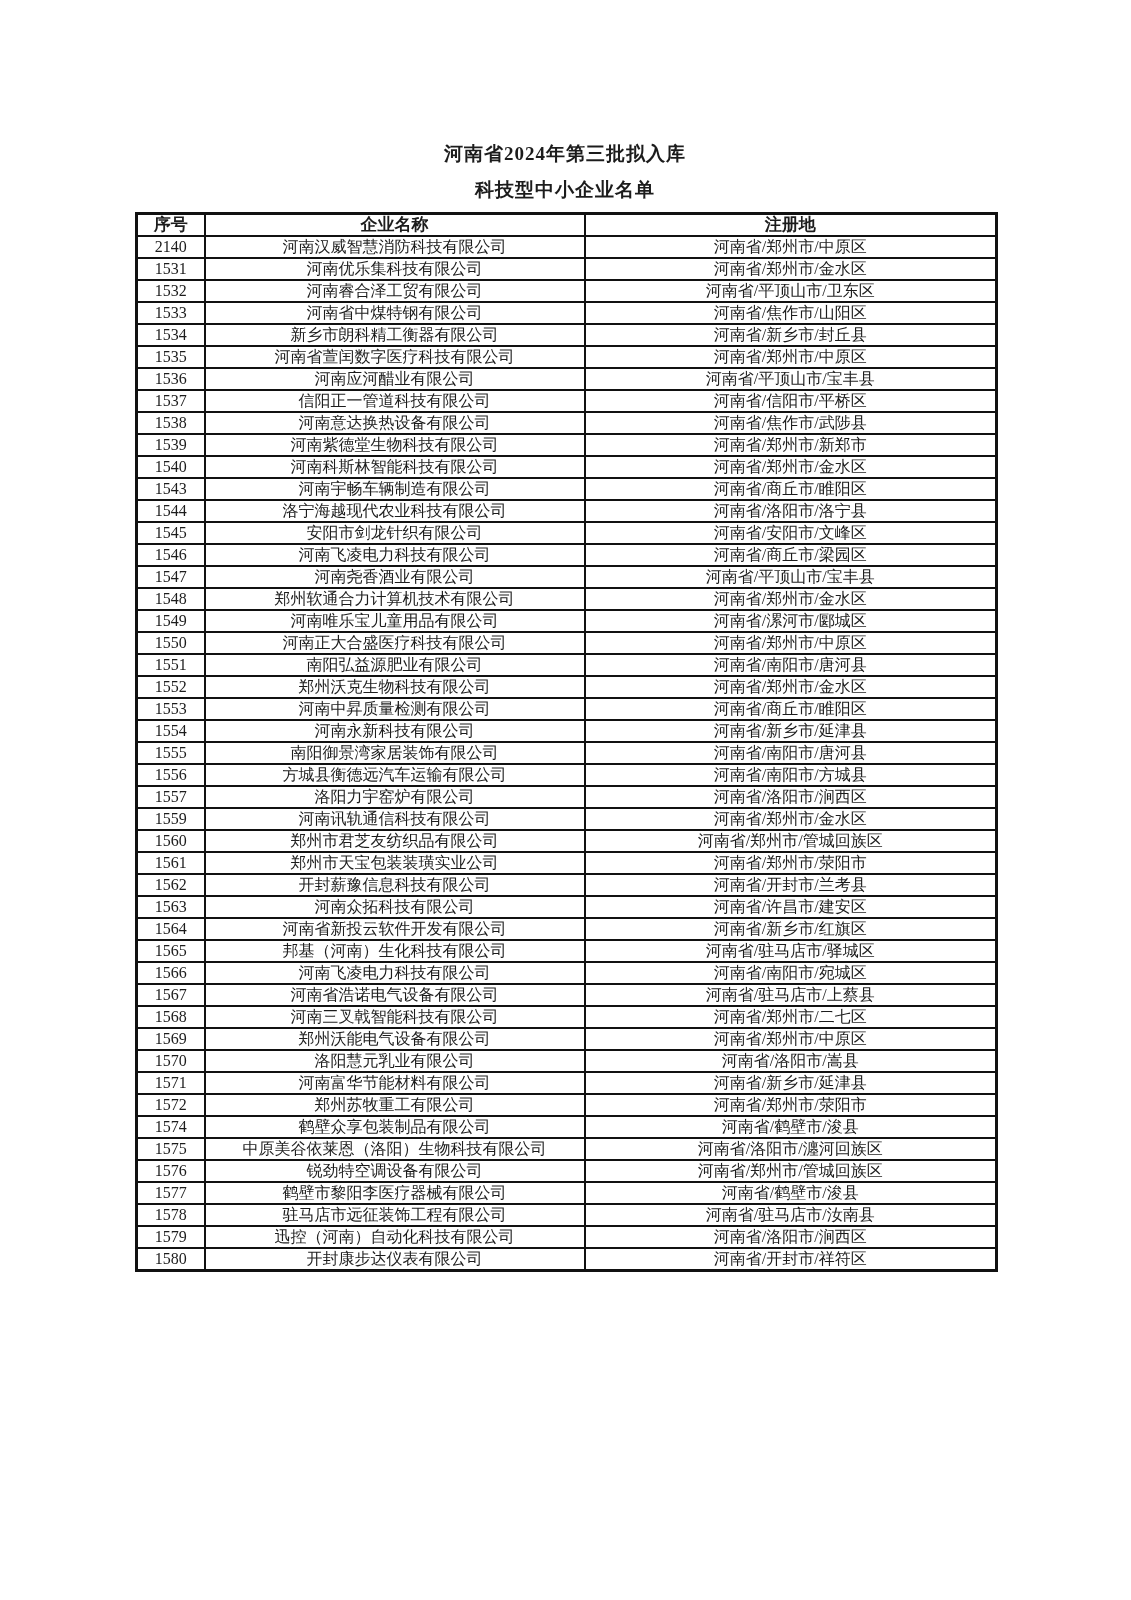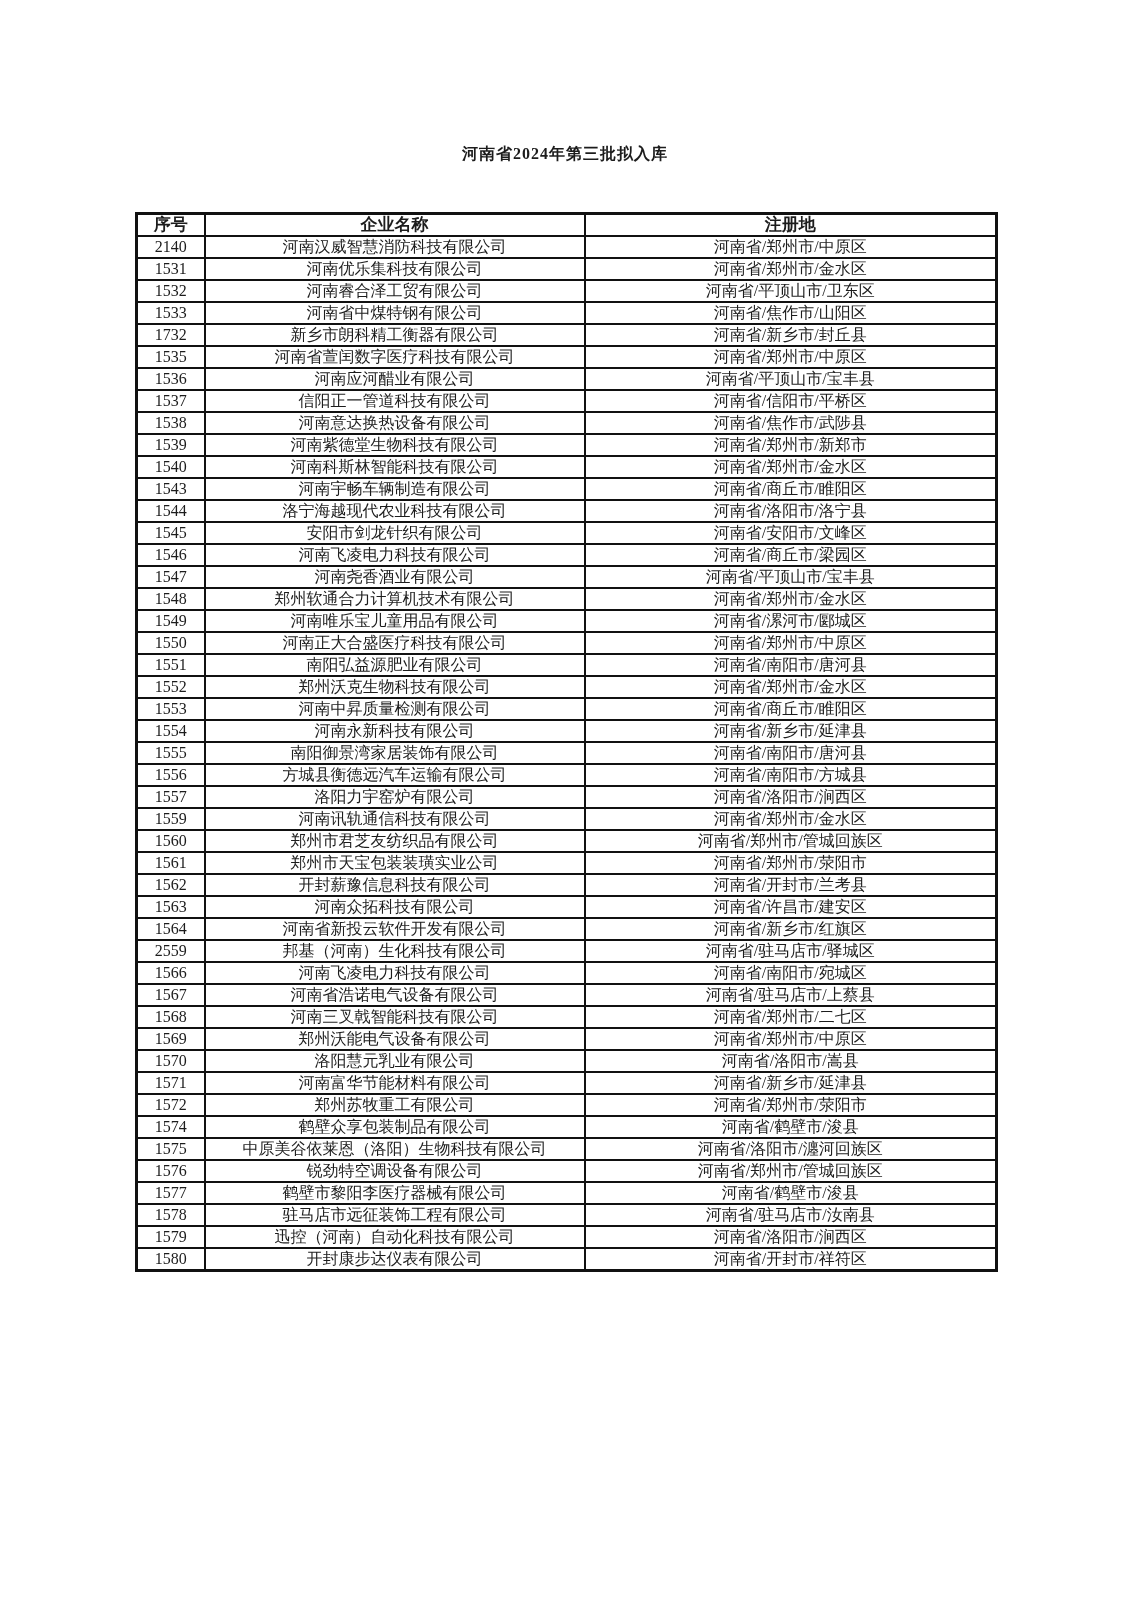--- a/index.html
+++ b/index.html
@@ -15,21 +15,21 @@
     height: 1600px;
     background: #ffffff;
     overflow: hidden;
   }
   .doc-title {
     position: absolute;
     top: 136px;
     left: 135px;
     width: 860px;
     text-align: center;
-    font-size: 16px;
+    font-size: 19px;
     font-weight: bold;
     line-height: 36px;
     letter-spacing: 1px;
   }
   table.company-table {
     position: absolute;
     left: 135px;
     top: 212px;
     width: 860px;
     border-collapse: collapse;
@@ -57,20 +57,21 @@
   .col-name { width: 380px; }
   .col-loc  { width: 412px; }
 </style>
 </head>
 <body>
 
 <div class="page">
 
   <div class="doc-title">
     <div>河南省2024年第三批拟入库</div>
+    <div>科技型中小企业名单</div>
   </div>
 
   <table class="company-table">
     <colgroup>
       <col class="col-no">
       <col class="col-name">
       <col class="col-loc">
     </colgroup>
     <thead>
       <tr>
@@ -94,21 +95,21 @@
           <td>1532</td>
           <td>河南睿合泽工贸有限公司</td>
           <td>河南省/平顶山市/卫东区</td>
         </tr>
         <tr>
           <td>1533</td>
           <td>河南省中煤特钢有限公司</td>
           <td>河南省/焦作市/山阳区</td>
         </tr>
         <tr>
-          <td>1732</td>
+          <td>1534</td>
           <td>新乡市朗科精工衡器有限公司</td>
           <td>河南省/新乡市/封丘县</td>
         </tr>
         <tr>
           <td>1535</td>
           <td>河南省萱闰数字医疗科技有限公司</td>
           <td>河南省/郑州市/中原区</td>
         </tr>
         <tr>
           <td>1536</td>
@@ -234,21 +235,21 @@
           <td>1563</td>
           <td>河南众拓科技有限公司</td>
           <td>河南省/许昌市/建安区</td>
         </tr>
         <tr>
           <td>1564</td>
           <td>河南省新投云软件开发有限公司</td>
           <td>河南省/新乡市/红旗区</td>
         </tr>
         <tr>
-          <td>2559</td>
+          <td>1565</td>
           <td>邦基（河南）生化科技有限公司</td>
           <td>河南省/驻马店市/驿城区</td>
         </tr>
         <tr>
           <td>1566</td>
           <td>河南飞凌电力科技有限公司</td>
           <td>河南省/南阳市/宛城区</td>
         </tr>
         <tr>
           <td>1567</td>

